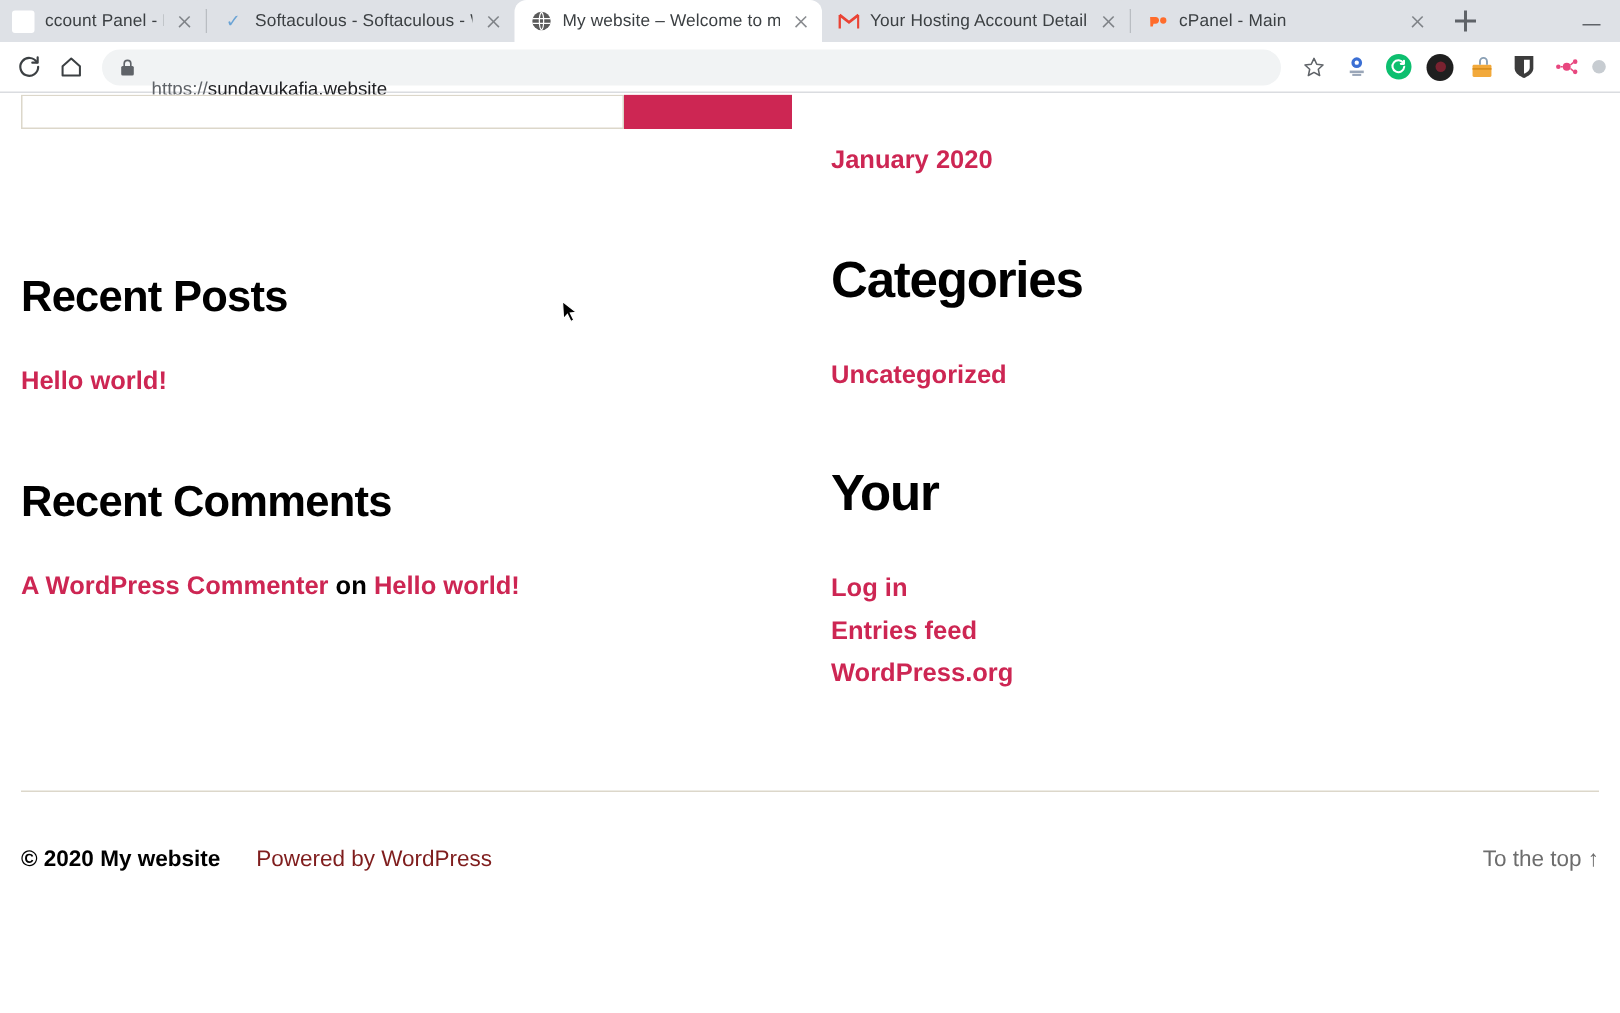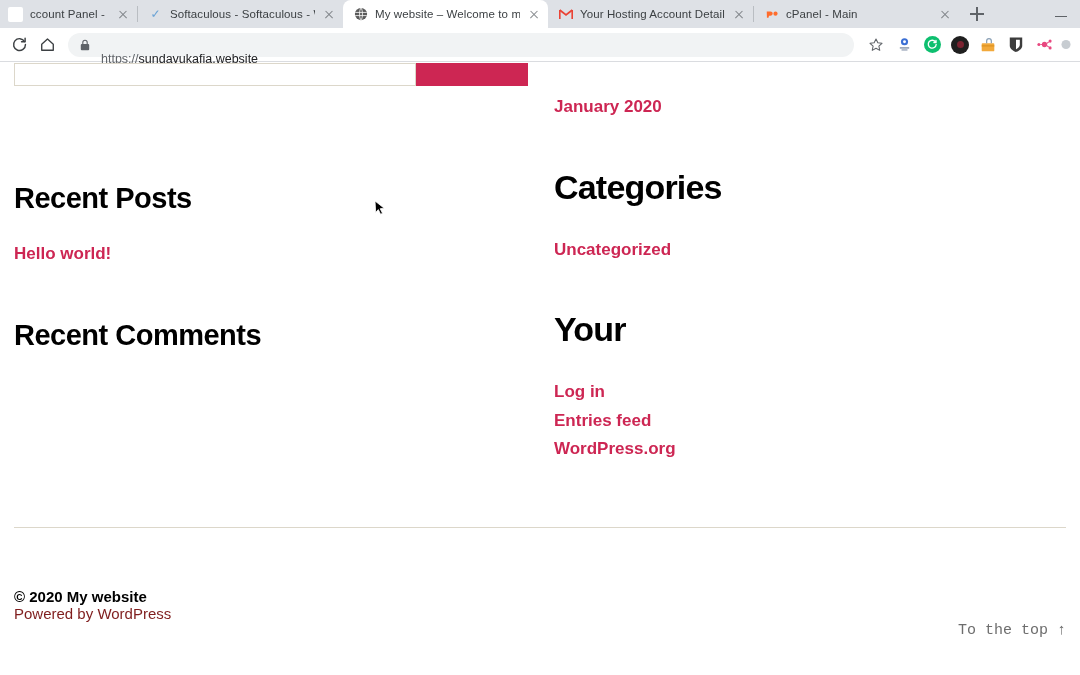--- a/index.html
+++ b/index.html
@@ -217,43 +217,41 @@
     font-weight: 700;
     color: #000;
     line-height: 1.5;
   }
   .cmt .on { color: #000; font-weight: 700; }
 
   
   #footer {
     margin: 0 14px;
     border-top: 1px solid #dcd7ca;
-    padding-top: 60px;
+    padding-top: 36px;
     display: flex;
     align-items: baseline;
-    flex-direction: column;
   }
   #copy {
     font-size: 15px;
     font-weight: 700;
     color: #000;
     margin-right: 24px;
   }
   #powered {
     font-size: 15px;
     color: #7f1d1d;
     text-decoration: none;
   }
   #totop {
     margin-left: auto;
     font-size: 15px;
     color: #6d6d6d;
     text-decoration: none;
     white-space: nowrap;
-    font-family: Liberation Mono, monospace;
   }
 
   
   #cursor {
     position: absolute;
     width: 12px; height: 18px;
     pointer-events: none;
   }
 </style>
 </head>
@@ -422,20 +420,27 @@
           </form>
 
           <h2 class="wtitle" style="margin-top:96px;">Recent Posts</h2>
           <ul class="wlist" style="margin-top:26px;">
             <li>
               <a class="link" href="#">Hello world!</a>
             </li>
           </ul>
 
           <h2 class="wtitle" style="margin-top:52px;">Recent Comments</h2>
+          <ul class="wlist" style="margin-top:26px;">
+            <li class="cmt">
+              <a class="link" href="#">A WordPress Commenter</a>
+              <span class="on">on</span>
+              <a class="link" href="#">Hello world!</a>
+            </li>
+          </ul>
         </div>
 
         <div class="colR">
 
           <div style="margin-top:-38px;">
             <h2 class="wtitle big">Archives</h2>
             <ul class="wlist" style="margin-top:30px;">
               <li>
                 <a class="link" href="#">January 2020</a>
               </li>

